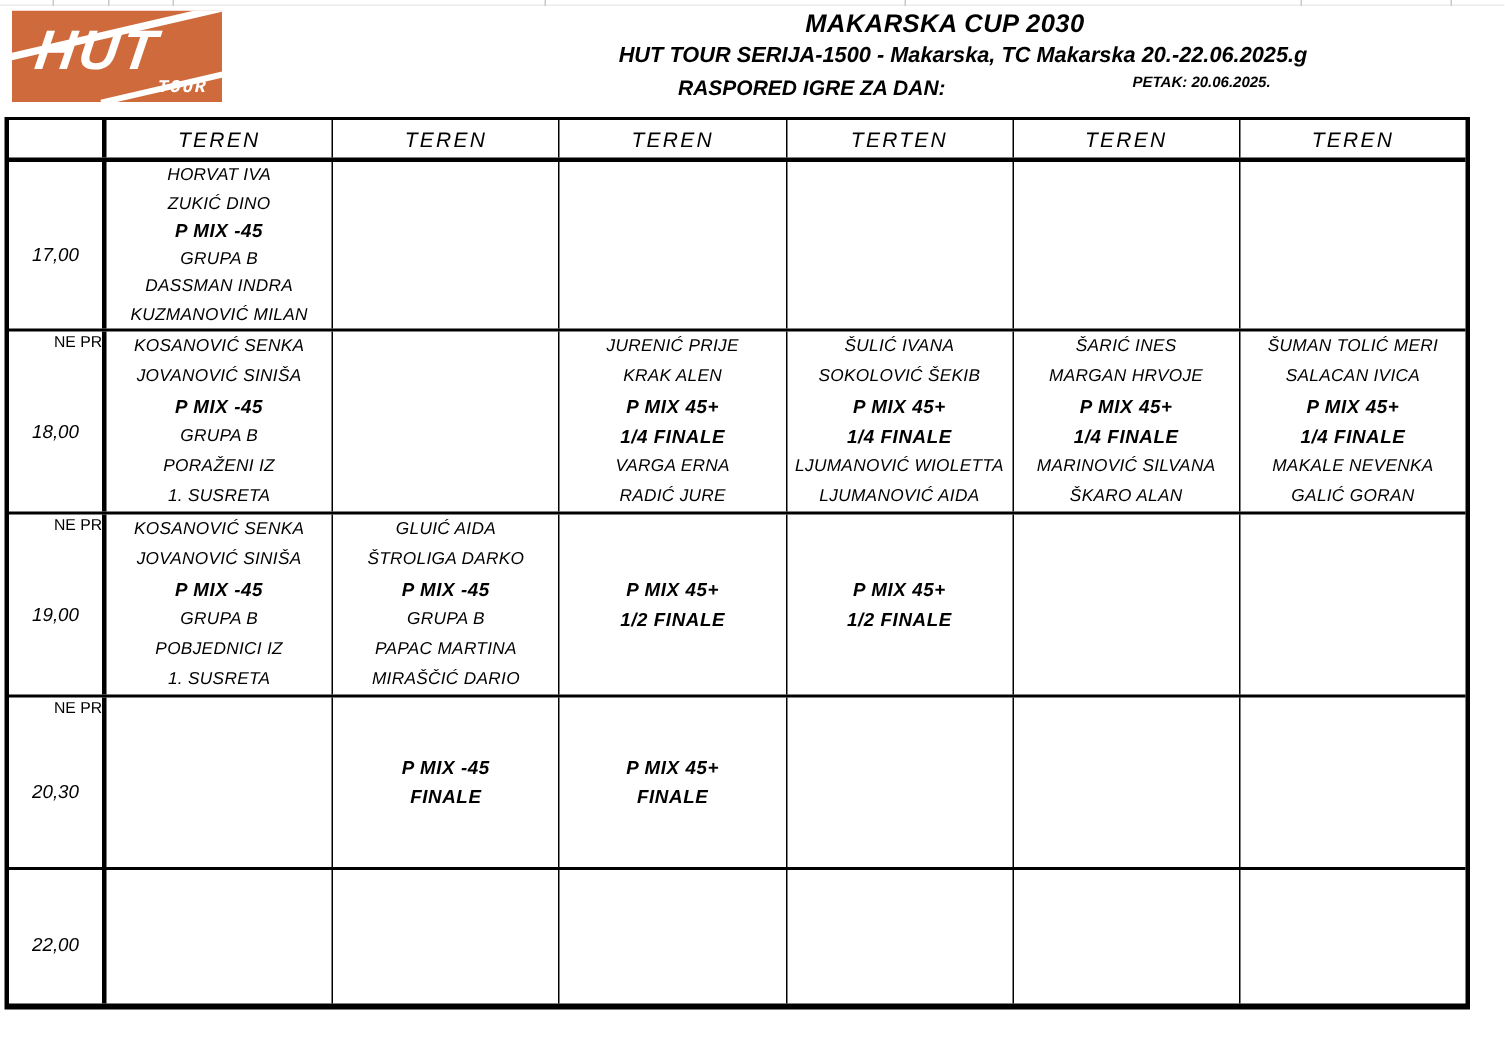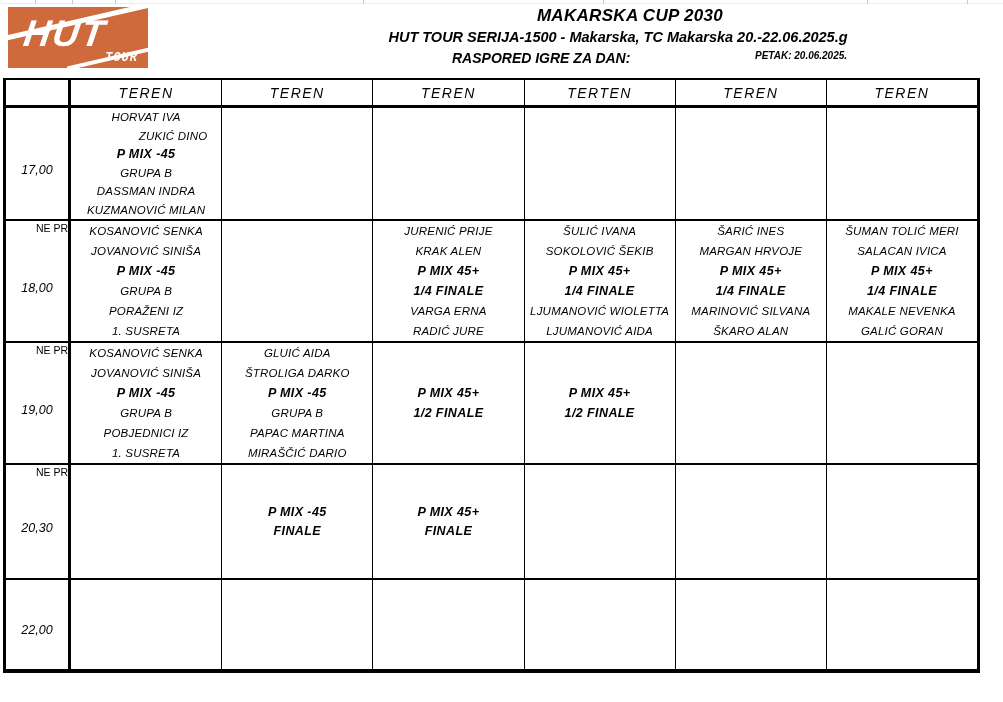--- a/index.html
+++ b/index.html
@@ -15,21 +15,21 @@
   .logo-bg{position:absolute;inset:0;}
   .logo-stripe1{position:absolute;left:-12px;top:9px;width:190px;height:5px;background:#fff;transform:rotate(-13deg);}
   .logo-stripe2{position:absolute;left:58px;top:47px;width:110px;height:4px;background:#fff;transform:rotate(-13deg);}
   .logo-hut{position:absolute;left:16px;top:8px;font-size:37px;font-weight:bold;font-style:italic;
     color:#fff;letter-spacing:2px;transform:skewX(-8deg);line-height:1;}
   .logo-tour{position:absolute;right:10px;bottom:3px;font-size:12px;font-weight:bold;font-style:italic;color:#fff;letter-spacing:1px;font-family:Liberation Mono, monospace;}
 
   
   .t-line{position:absolute;font-style:italic;font-weight:bold;white-space:nowrap;}
   #title{left:300px;top:6px;width:660px;text-align:center;font-size:17px;letter-spacing:.3px;}
-  #subtitle{left:288px;top:29px;width:660px;text-align:center;font-size:14.5px;}
+  #subtitle{left:312px;top:29px;width:660px;text-align:center;font-size:14.5px;}
   #sched-label{left:452px;top:50px;font-size:14px;}
   #sched-day{left:755px;top:50px;font-size:10px;}
 
   
   #tbl{position:absolute;left:3px;top:78px;width:977px;box-sizing:border-box;
     border-top:2px solid #000;border-left:3px solid #000;border-right:3px solid #000;border-bottom:4px solid #000;background:#fff;}
   .row{display:flex;box-sizing:border-box;border-bottom:2px solid #000;}
   .row:last-child{border-bottom:none;}
   .cell{box-sizing:border-box;border-right:1.5px solid #000;position:relative;overflow:hidden;}
   .cell:last-child{border-right:none;}
@@ -85,21 +85,21 @@
       <div class="cell ccell">TEREN</div>
     </div>
     <div id="tbody">
         <div class="row" style="height: 113px;">
           <div class="cell timecell">
             <div class="note"></div>
             <div class="tval">17,00</div>
           </div>
           <div class="cell ccell">
             <div class="line" style="height: 18.5px;">HORVAT IVA</div>
-            <div class="line" style="height: 18.5px; padding-left: 27px;">ZUKIĆ DINO</div>
+            <div class="line" style="height: 18.5px;">ZUKIĆ DINO</div>
             <div class="line b" style="height: 18.5px;">P MIX -45</div>
             <div class="line" style="height: 18.5px;">GRUPA B</div>
             <div class="line" style="height: 18.5px;">DASSMAN INDRA</div>
             <div class="line" style="height: 18.5px;">KUZMANOVIĆ MILAN</div>
           </div>
           <div class="cell ccell"></div>
           <div class="cell ccell"></div>
           <div class="cell ccell"></div>
           <div class="cell ccell"></div>
           <div class="cell ccell"></div>

